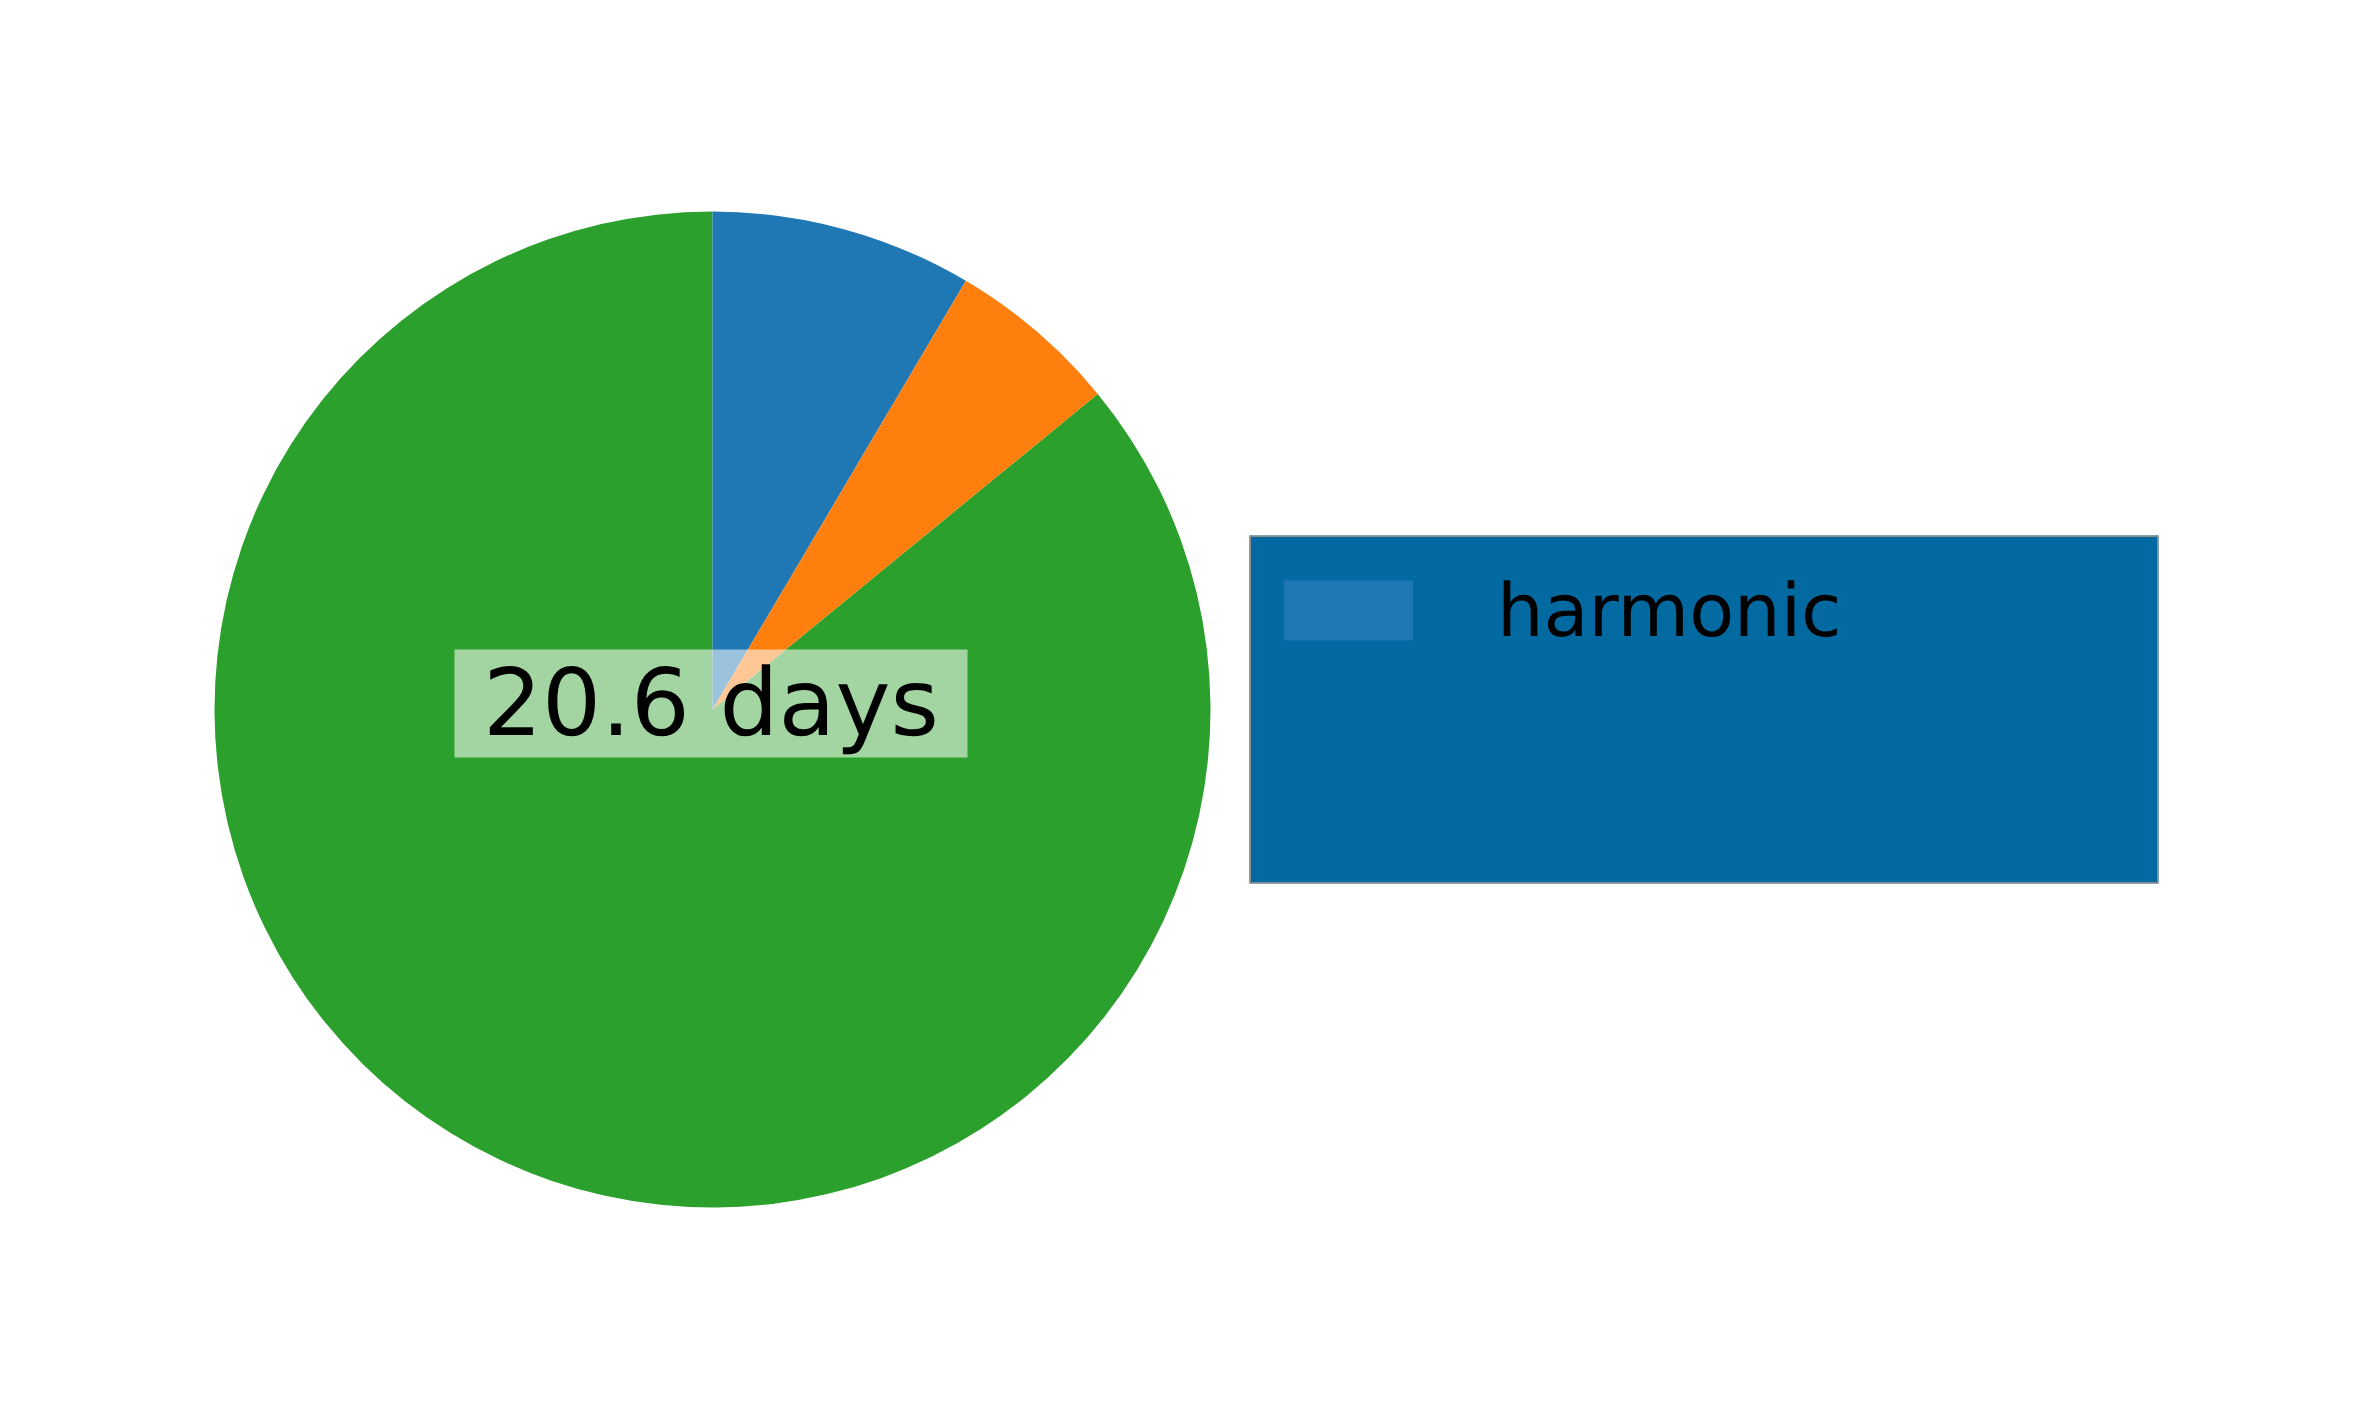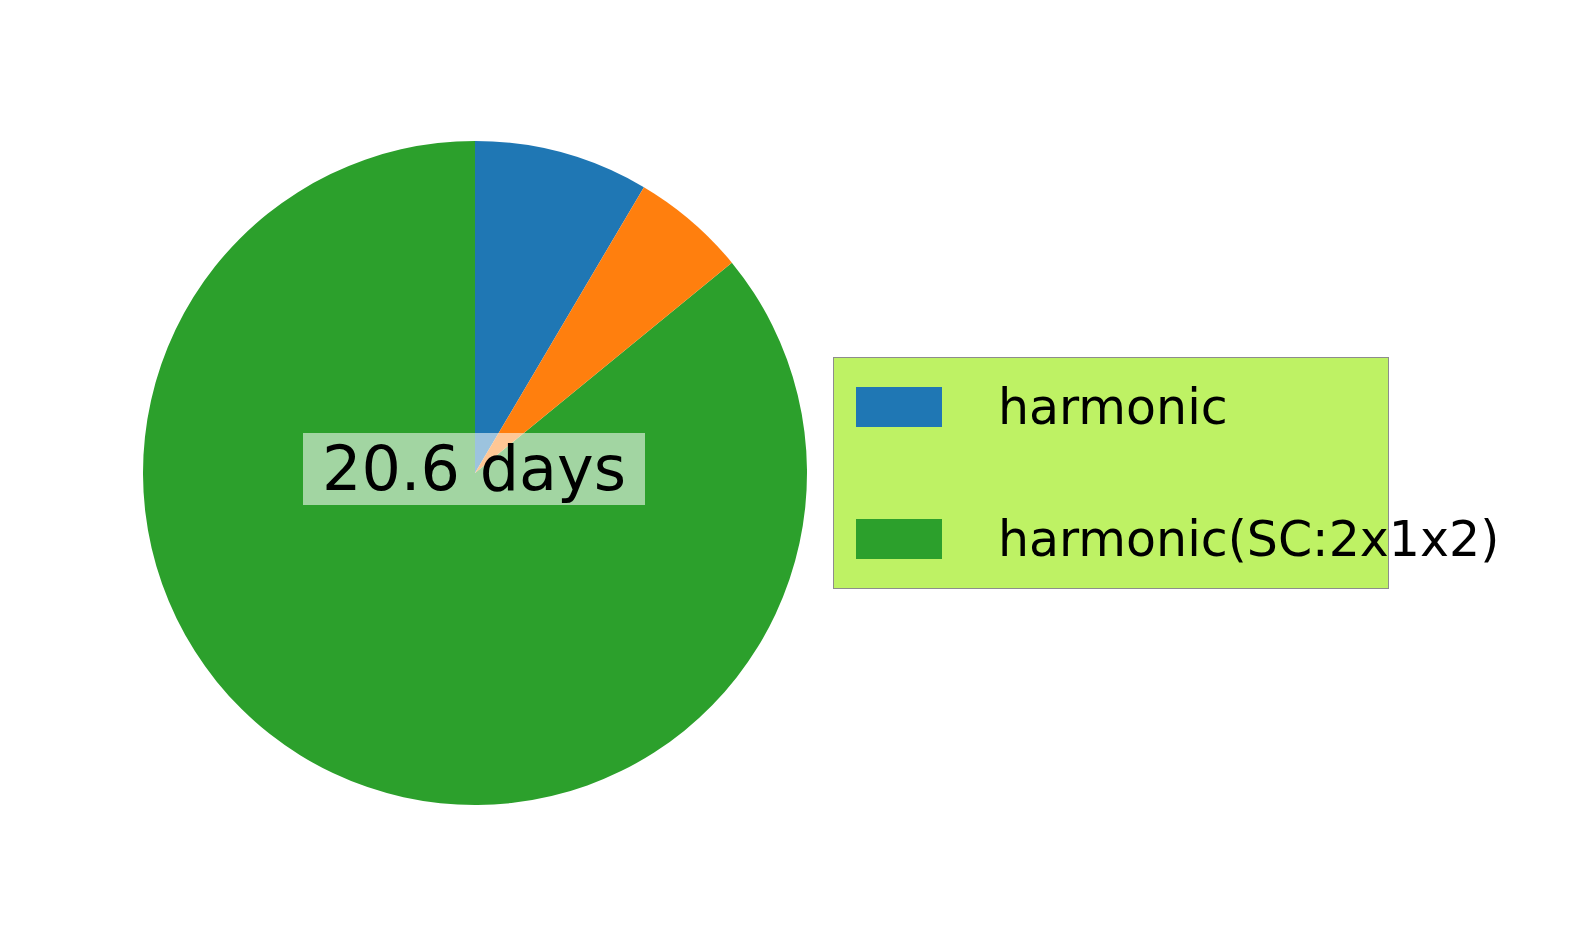--- a/index.html
+++ b/index.html
@@ -48,24 +48,24 @@
     font-size: 62px;
     line-height: 1;
     color: #000000;
     white-space: nowrap;
     letter-spacing: 0px;
   }
   #legend {
     position: absolute;
     left: 833px;
     top: 357px;
-    width: 556px;
+    width: 606px;
     height: 232px;
     box-sizing: border-box;
-    background: #bef264;
+    background: #0369a1;
     border: 1.6px solid #8d8d8d;
     padding: 18px 22px 18px 22px;
     display: flex;
     flex-direction: column;
     justify-content: space-between;
   }
   .legend-row {
     display: flex;
     align-items: center;
     height: 62px;
@@ -102,20 +102,16 @@
   </div>
 
   <div id="legend">
 
     <div class="legend-row">
       <span class="legend-swatch" style="background:#1f77b4"></span>
       <span class="legend-label">harmonic</span>
     </div>
 
 
-    <div class="legend-row">
-      <span class="legend-swatch" style="background:#2ca02c"></span>
-      <span class="legend-label">harmonic(SC:2x1x2)</span>
-    </div>
 
   </div>
 
 </div>
 
 </body></html>

